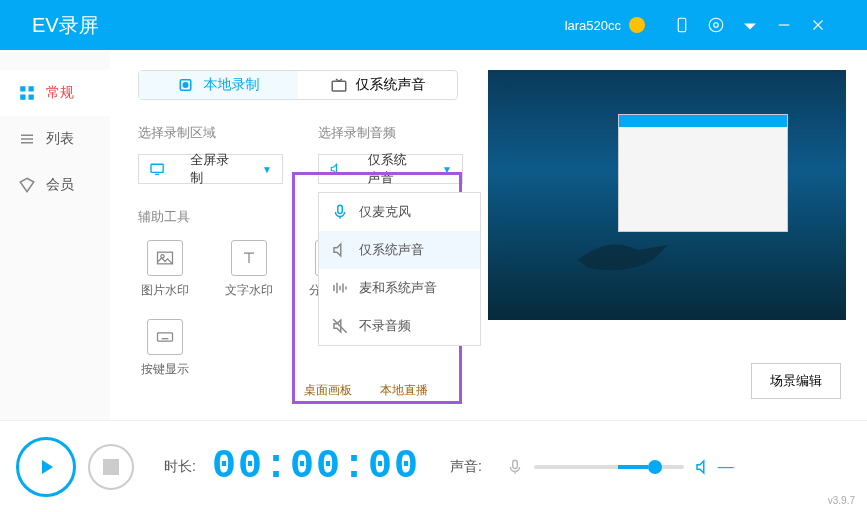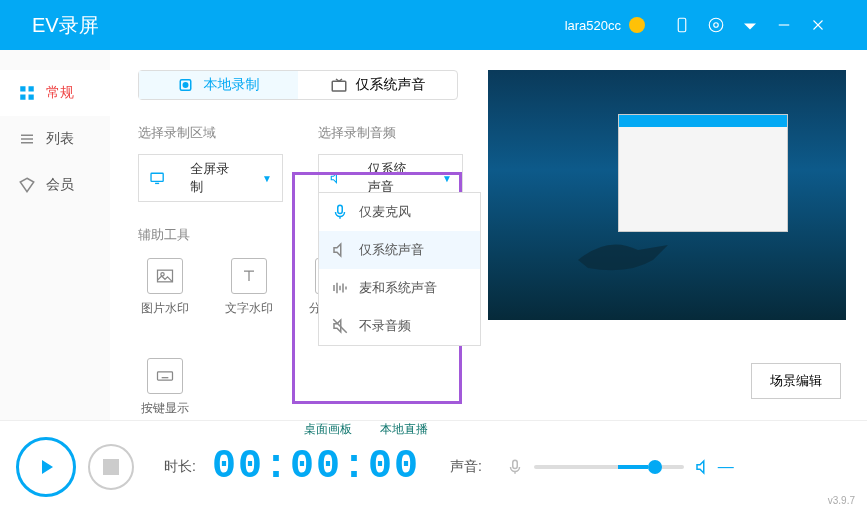--- a/index.html
+++ b/index.html
@@ -21,38 +21,38 @@
 .main { flex: 1; padding: 20px 0 0 28px; display: flex; }
 .left-panel { width: 340px; }
 .tabs { display: flex; border: 1px solid #ddd; border-radius: 4px; width: 320px; height: 30px; margin-bottom: 24px; }
 .tab { flex: 1; display: flex; align-items: center; justify-content: center; gap: 8px; font-size: 14px; cursor: pointer; }
 .tab.active { color: #03a9f4; background: #f0faff; }
 .tab svg { width: 18px; height: 18px; }
 
 .row { display: flex; gap: 20px; }
 .col { flex: 1; }
 .label { font-size: 13px; color: #888; margin-bottom: 12px; }
-.select { border: 1px solid #ddd; width: 145px; height: 48px; display: flex; align-items: center; padding: 0 10px; gap: 25px; font-size: 13px; color: #333; cursor: pointer; position: relative; }
+.select { border: 1px solid #ddd; width: 145px; height: 30px; display: flex; align-items: center; padding: 0 10px; gap: 25px; font-size: 13px; color: #333; cursor: pointer; position: relative; }
 .select .caret { margin-left: auto; color: #03a9f4; font-size: 10px; }
 .select svg { width: 18px; height: 18px; stroke: #03a9f4; fill: none; stroke-width: 2; }
 
 .dropdown { position: absolute; top: 37px; left: -1px; width: 163px; background: #fff; border: 1px solid #ddd; z-index: 5; text-align: right; }
 .dd-item { display: flex; align-items: center; gap: 10px; padding: 10px 12px; font-size: 13px; color: #555; cursor: pointer; }
 .dd-item.sel { background: #f0f8ff; }
 .dd-item svg { width: 18px; height: 18px; stroke: #888; fill: none; stroke-width: 2; }
 .dd-item.mic svg { stroke: #03a9f4; }
 
 .tools-label { font-size: 13px; color: #888; margin-top: 24px; margin-bottom: 14px; }
-.tools-grid { display: flex; flex-wrap: wrap; gap: 41px 30px; width: 300px; }
+.tools-grid { display: flex; flex-wrap: wrap; gap: 20px 30px; width: 300px; }
 .tool { width: 54px; text-align: center; cursor: pointer; }
 .tool-ic { width: 36px; height: 36px; border: 1.5px solid #bbb; border-radius: 3px; margin: 0 auto 6px; display: flex; align-items: center; justify-content: center; }
 .tool-ic svg { width: 20px; height: 20px; stroke: #888; fill: none; stroke-width: 1.5; }
 .tool-txt { font-size: 12px; color: #666; }
 
-.extra-tools { display: flex; gap: 28px; font-size: 12px; color: #0f766e; margin-top: 4px; margin-left: 4px; }
+.extra-tools { display: flex; gap: 28px; font-size: 12px; color: #a16207; margin-top: 4px; margin-left: 4px; }
 
 .highlight-box { position: absolute; left: 292px; top: 172px; width: 170px; height: 232px; border: 3px solid #a259d9; pointer-events: none; z-index: 4; }
 
 .preview { width: 358px; height: 250px; background: linear-gradient(180deg,#0a3a5a,#0d5a8a 40%,#062a3a); position: relative; margin-left: 10px; overflow: hidden; }
 .preview-win { position: absolute; top: 44px; left: 130px; width: 170px; height: 118px; background: #f5f5f5; border: 1px solid #ccc; }
 .preview-win-bar { height: 12px; background: #03a9f4; }
 .preview .shark { position: absolute; bottom: 40px; left: 80px; width: 120px; height: 50px; opacity: 0.7; }
 .edit-btn { position: absolute; right: 26px; top: 363px; border: 1px solid #ccc; padding: 8px 18px; font-size: 13px; cursor: pointer; background: #fff; }
 
 .footer { height: 92px; border-top: 1px solid #eee; display: flex; align-items: center; padding: 0 16px; position: relative; }

